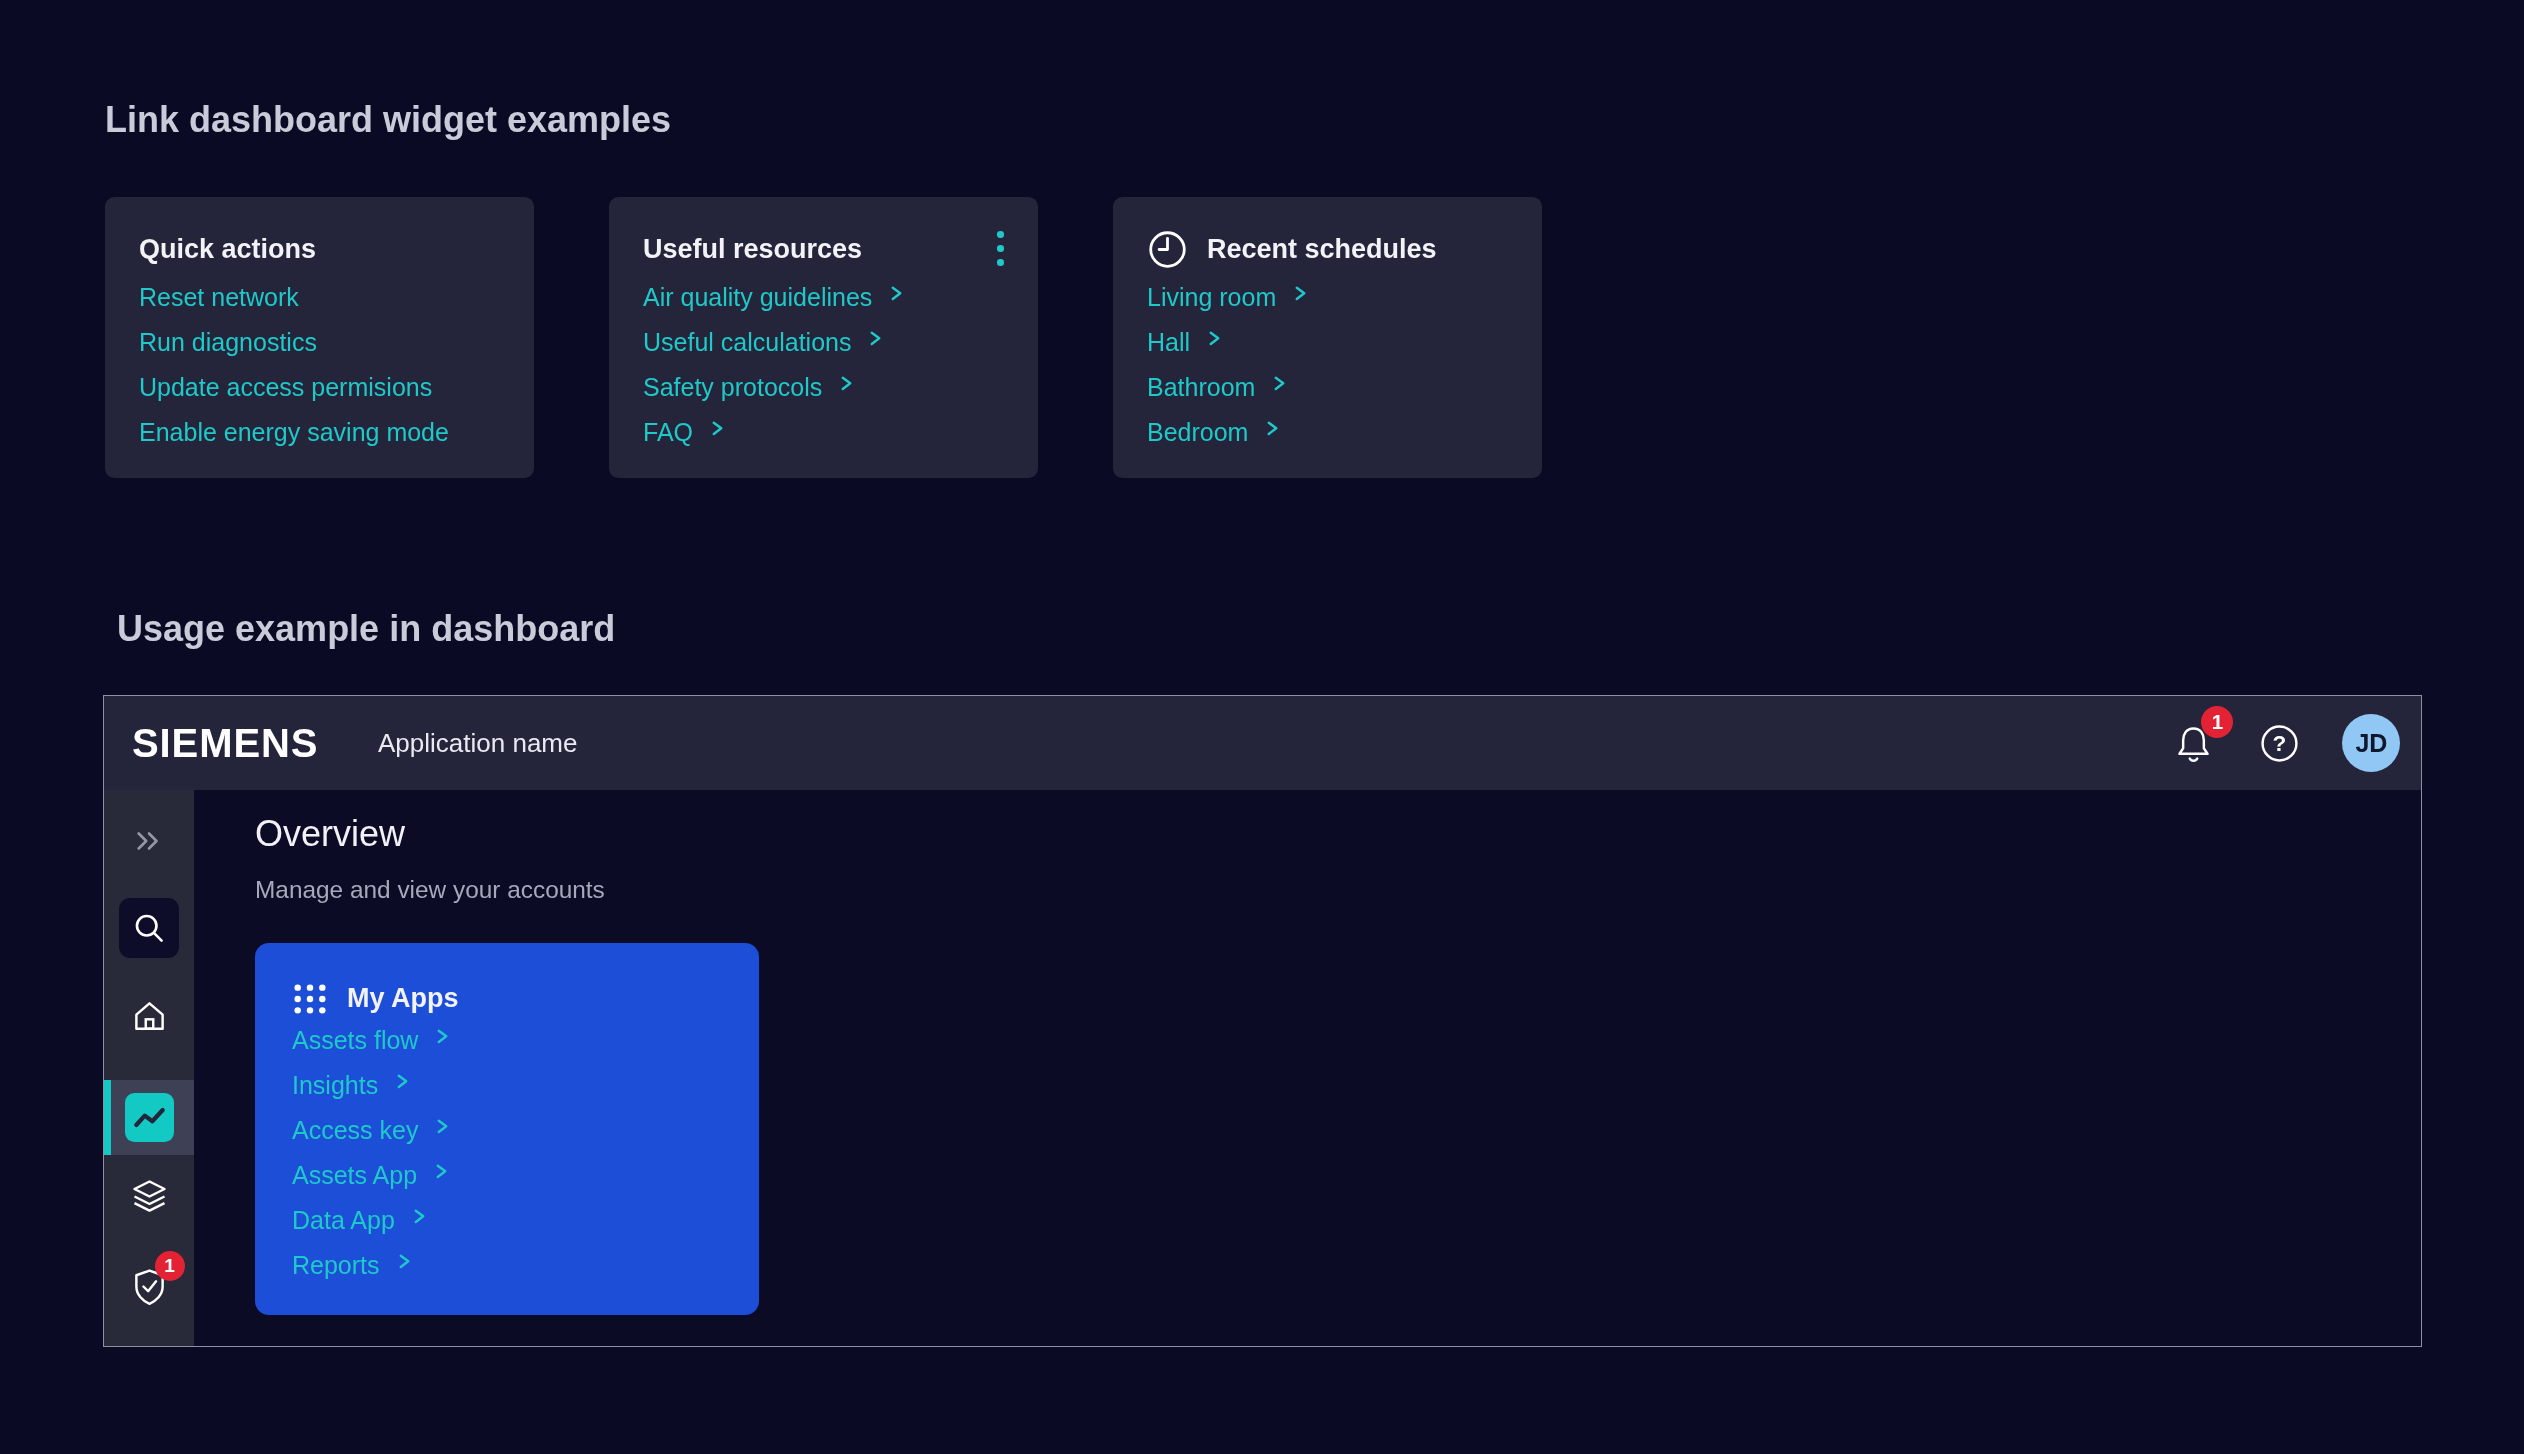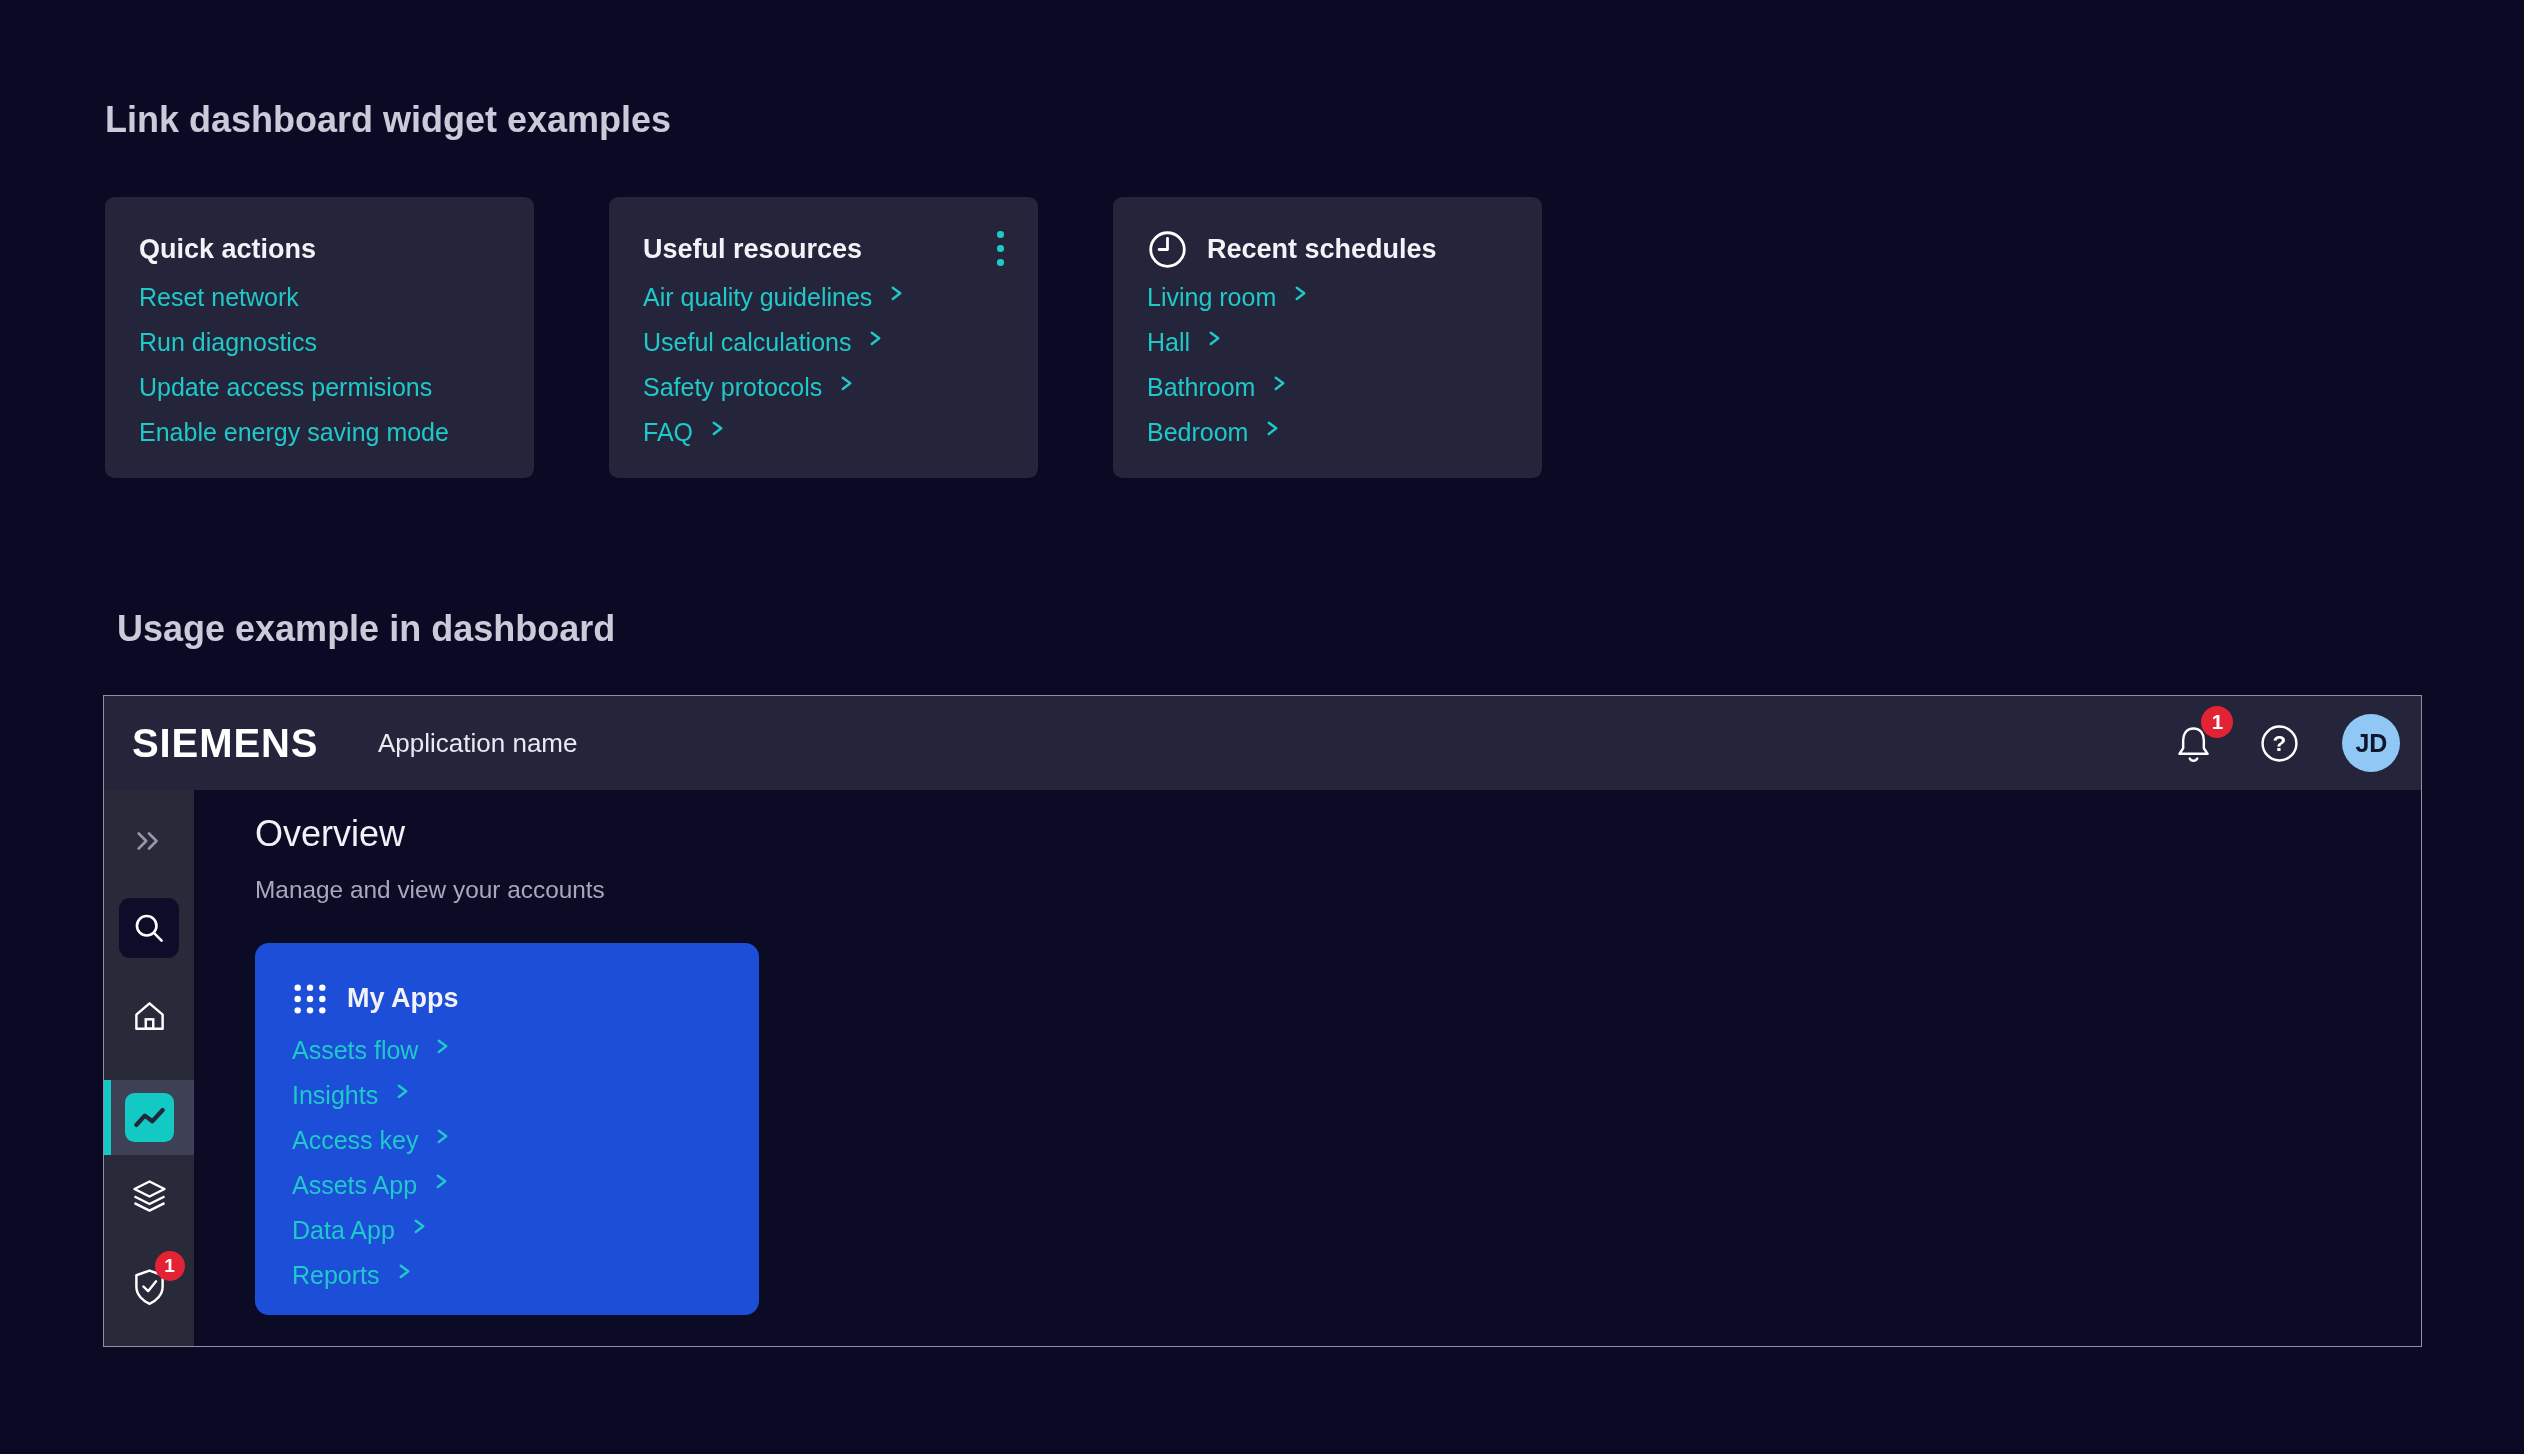--- a/index.html
+++ b/index.html
@@ -57,21 +57,21 @@
   .side-shield{top:472px;}
   .badge.small{min-width:30px;height:30px;border-radius:15px;font-size:19px;top:-11.2px;right:9.4px;}
 
   .content{position:relative;flex:1;background:#0b0b26;}
   .ov-title{position:absolute;left:61px;top:22.5px;margin:0;font-size:36px;font-weight:400;color:#f1f1f7;}
   .ov-sub{position:absolute;left:61px;top:86px;margin:0;font-size:24.4px;color:#a7a9bb;}
 
   .my-apps{position:absolute;left:61px;top:153px;width:504px;height:372px;background:#1d4ed8;
            border-radius:14px;box-sizing:border-box;padding:35px 37px;}
   .my-apps .card-title{font-size:27px;}
-  .my-apps ul.links{margin-top:17px;}
+  .my-apps ul.links{margin-top:7px;}
 
   .chart-card{position:absolute;left:596px;top:153px;width:1573px;height:404px;background:#24253a;
               border-radius:9.4px 9.4px 0 0;}
   .chart-title{position:absolute;left:31px;top:26px;font-size:27px;font-weight:700;color:#f2f2f7;}
   .chart-card .kebab{top:30px;right:39px;}
   .chart-plot{position:absolute;left:116px;top:149px;width:1408px;height:255px;
               border-left:1.9px solid #4b4d63;}
   .gridline{position:absolute;left:0;right:0;height:1.9px;background:#4b4d63;}
   .y-tick{position:absolute;right:calc(100% + 15px);transform:translateY(-50%);
           color:#e2e3ec;font-size:22.5px;white-space:nowrap;}

